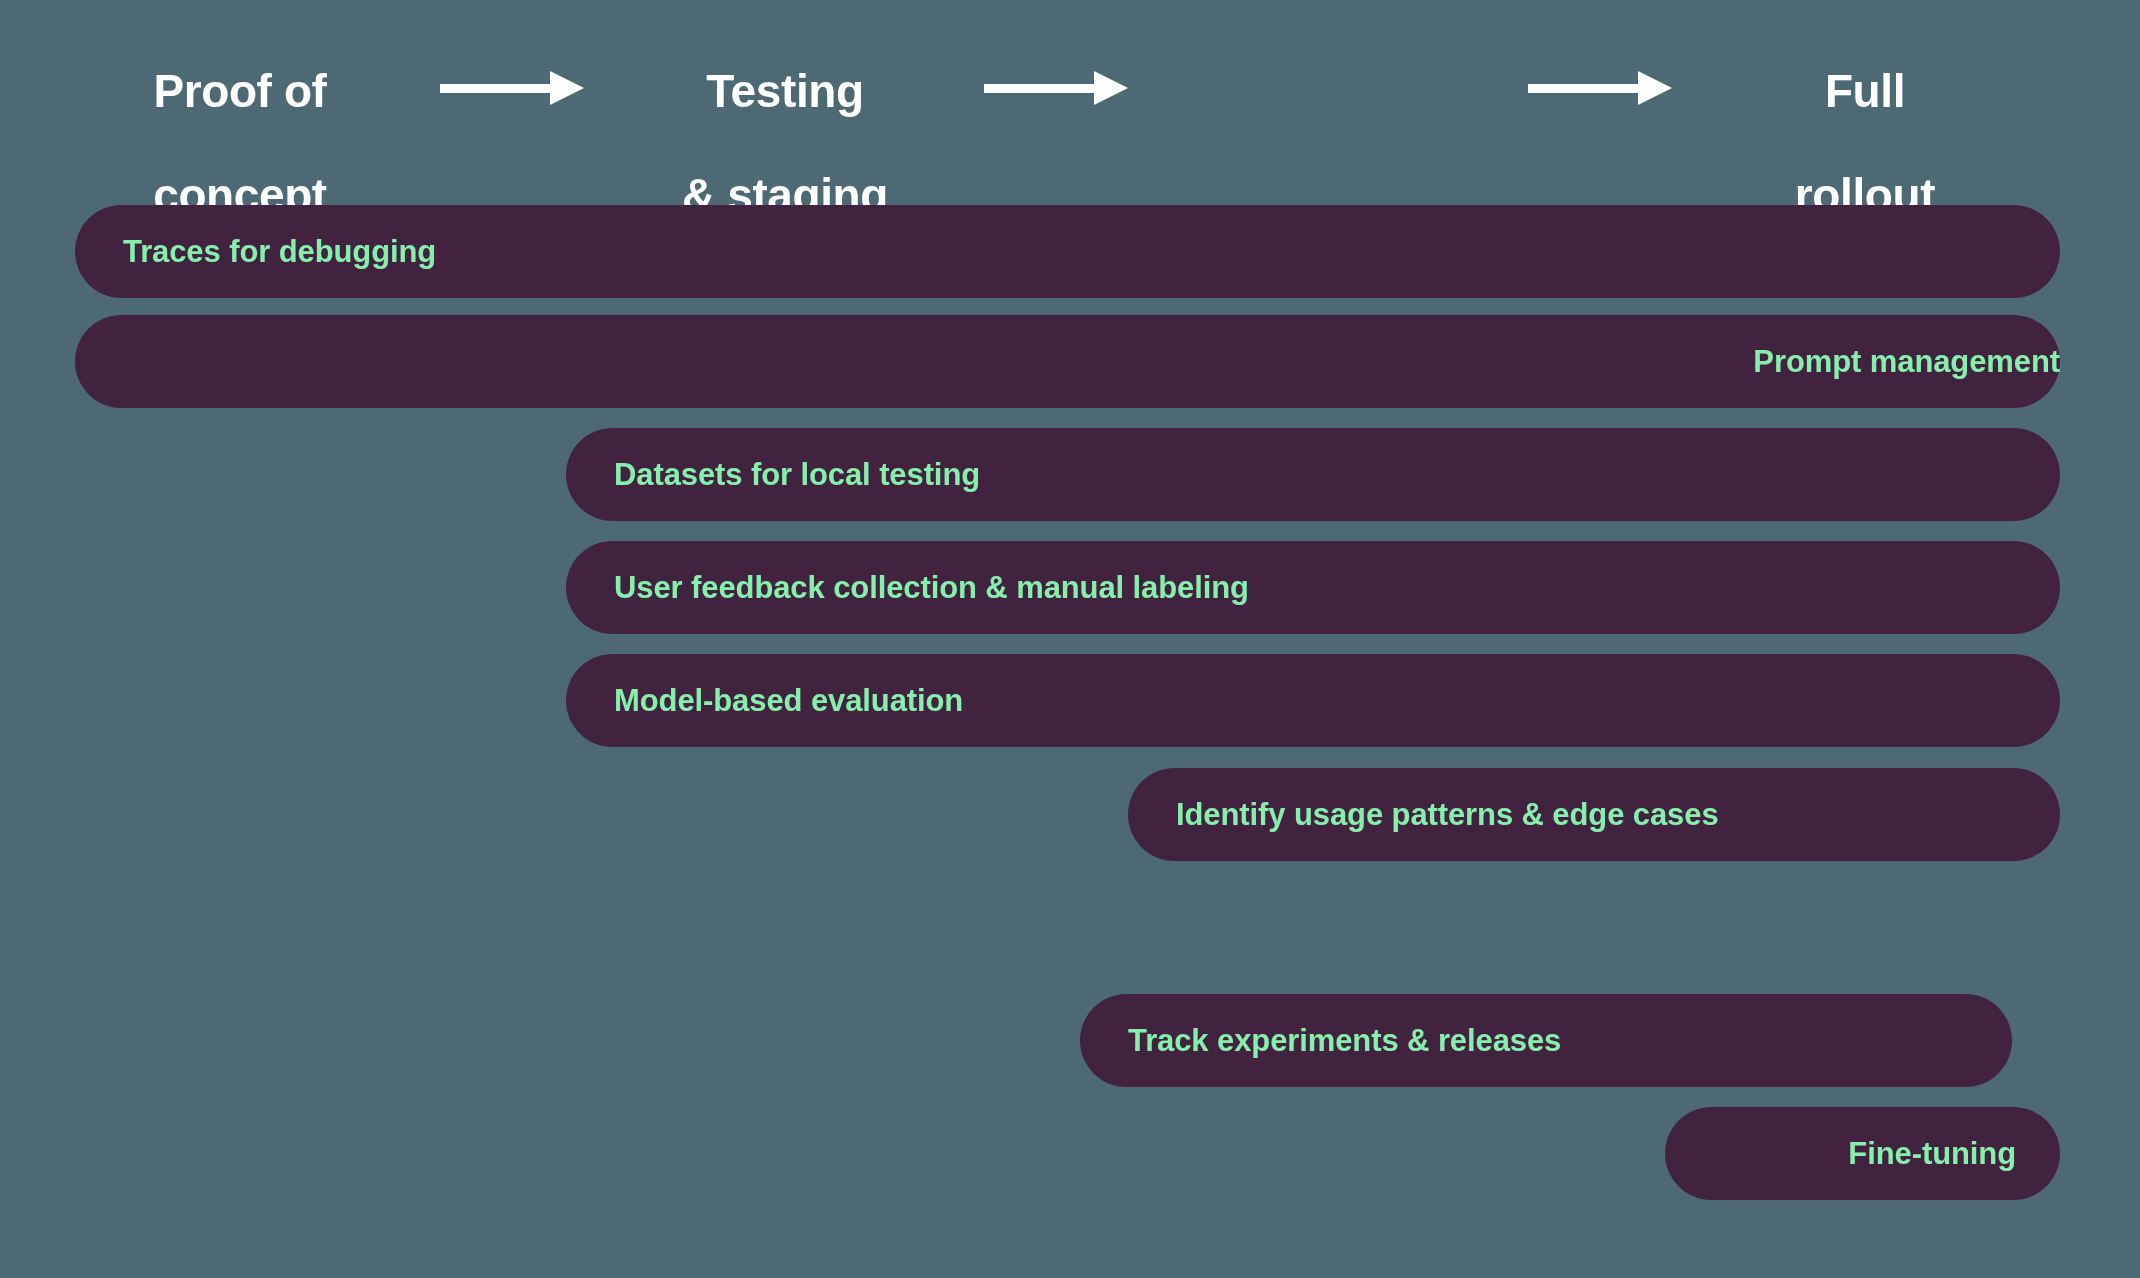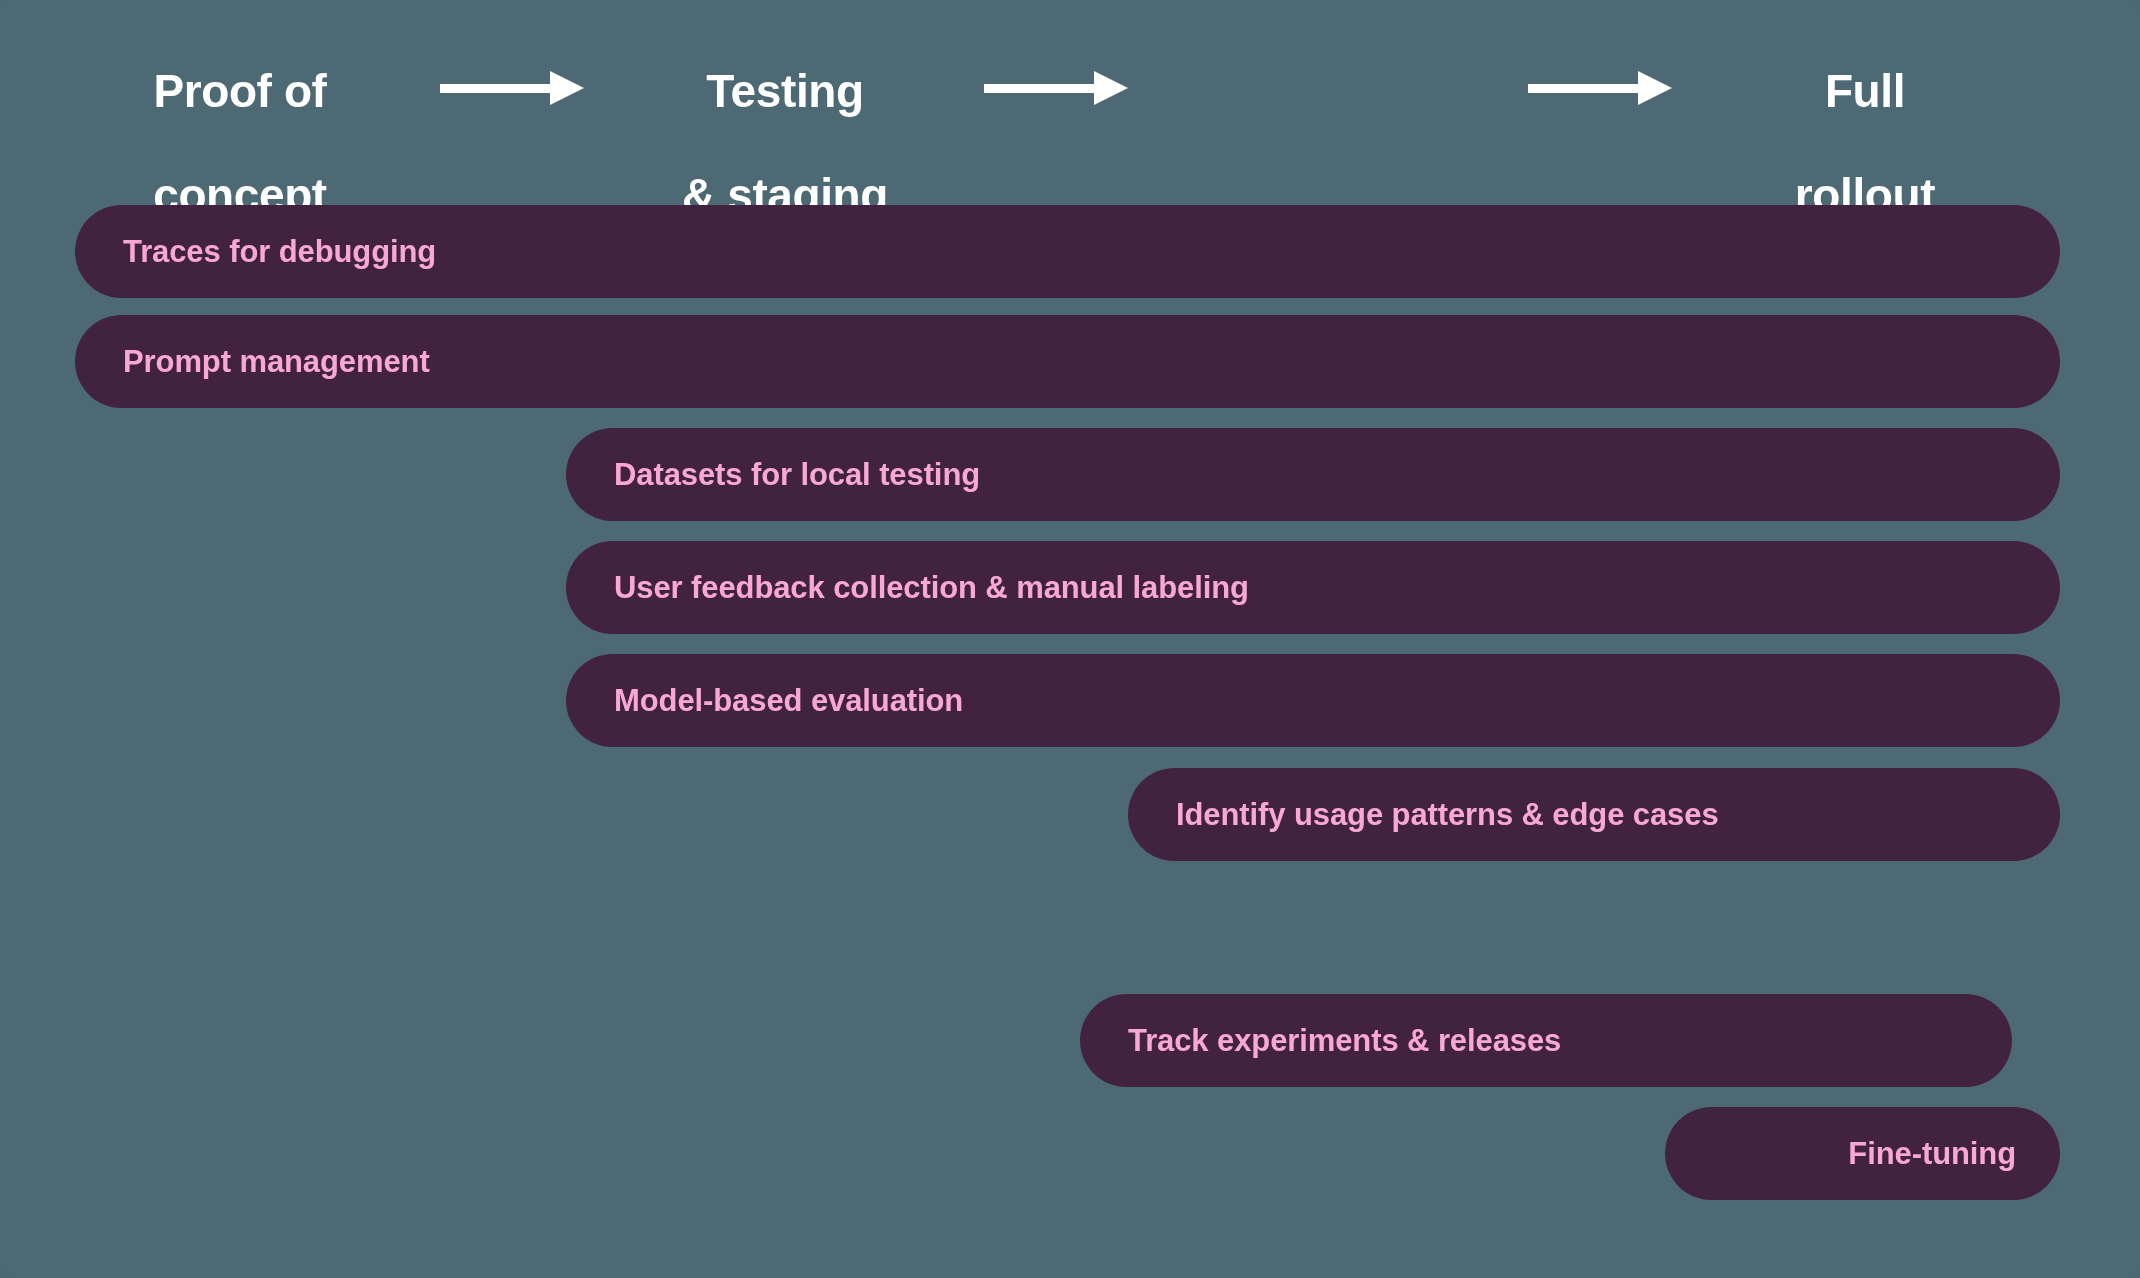--- a/index.html
+++ b/index.html
@@ -68,21 +68,21 @@
     height: 93px;
     background: #412340;
     border-radius: 47px;
     display: flex;
     align-items: center;
     box-sizing: border-box;
   }
   .pill.align-left { justify-content: flex-start; padding-left: 48px; }
   .pill.align-center { justify-content: flex-end; padding: 0 44px; }
   .pill-label {
-    color: #f9a8d4;
+    color: #86efac;
     font-size: 31px;
     font-weight: bold;
     letter-spacing: -0.1px;
     white-space: nowrap;
     line-height: 1;
   }
 </style>
 </head>
 <body>
 
@@ -113,21 +113,21 @@
   </div>
   <div class="arrow" style="left:1528px; width:144px;">
     <div class="shaft" style="width:112px;"></div>
     <div class="head"></div>
   </div>
 
   <div class="pill align-left" style="left:75px; width:1985px; top:205px;">
     <span class="pill-label">Traces for debugging</span>
   </div>
 
-  <div class="pill align-left" style="left:75px; width:1985px; top:315px;">
+  <div class="pill align-left" style="left:75px; width:1985px; top:315px;justify-content:flex-end;">
     <span class="pill-label">Prompt management</span>
   </div>
 
   <div class="pill align-left" style="left:566px; width:1494px; top:428px;">
     <span class="pill-label">Datasets for local testing</span>
   </div>
 
   <div class="pill align-left" style="left:566px; width:1494px; top:541px;">
     <span class="pill-label">User feedback collection &amp; manual labeling</span>
   </div>

